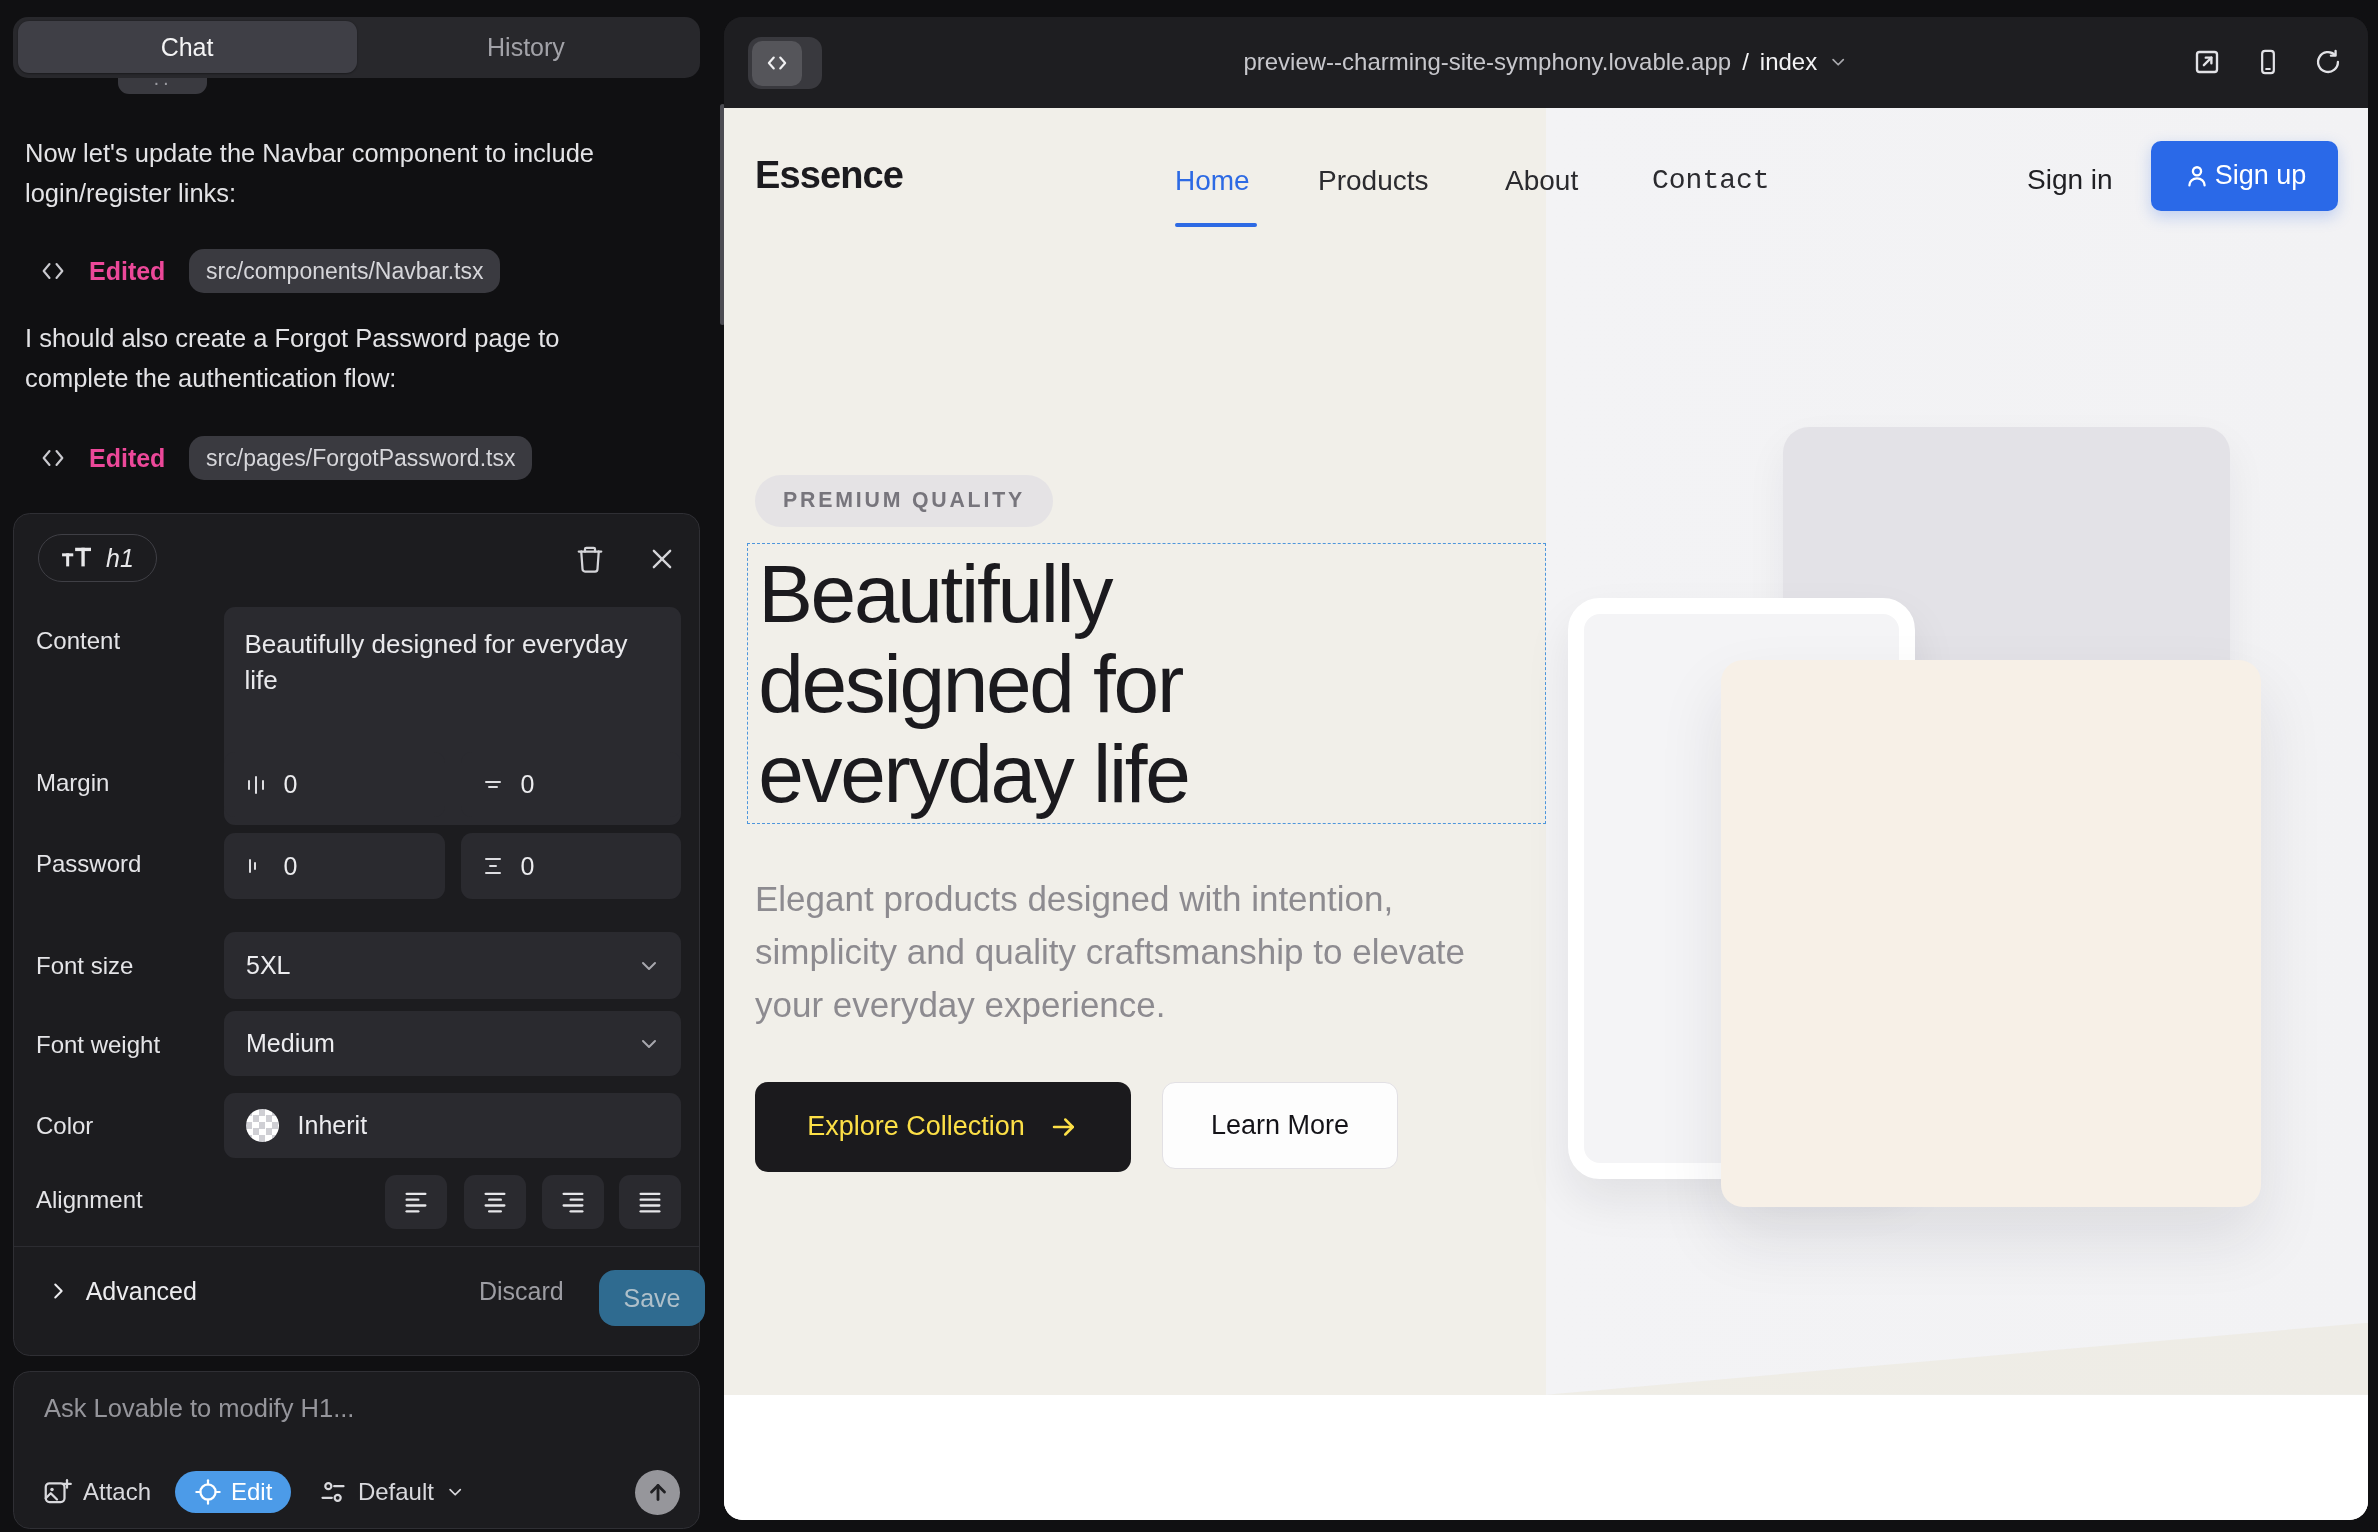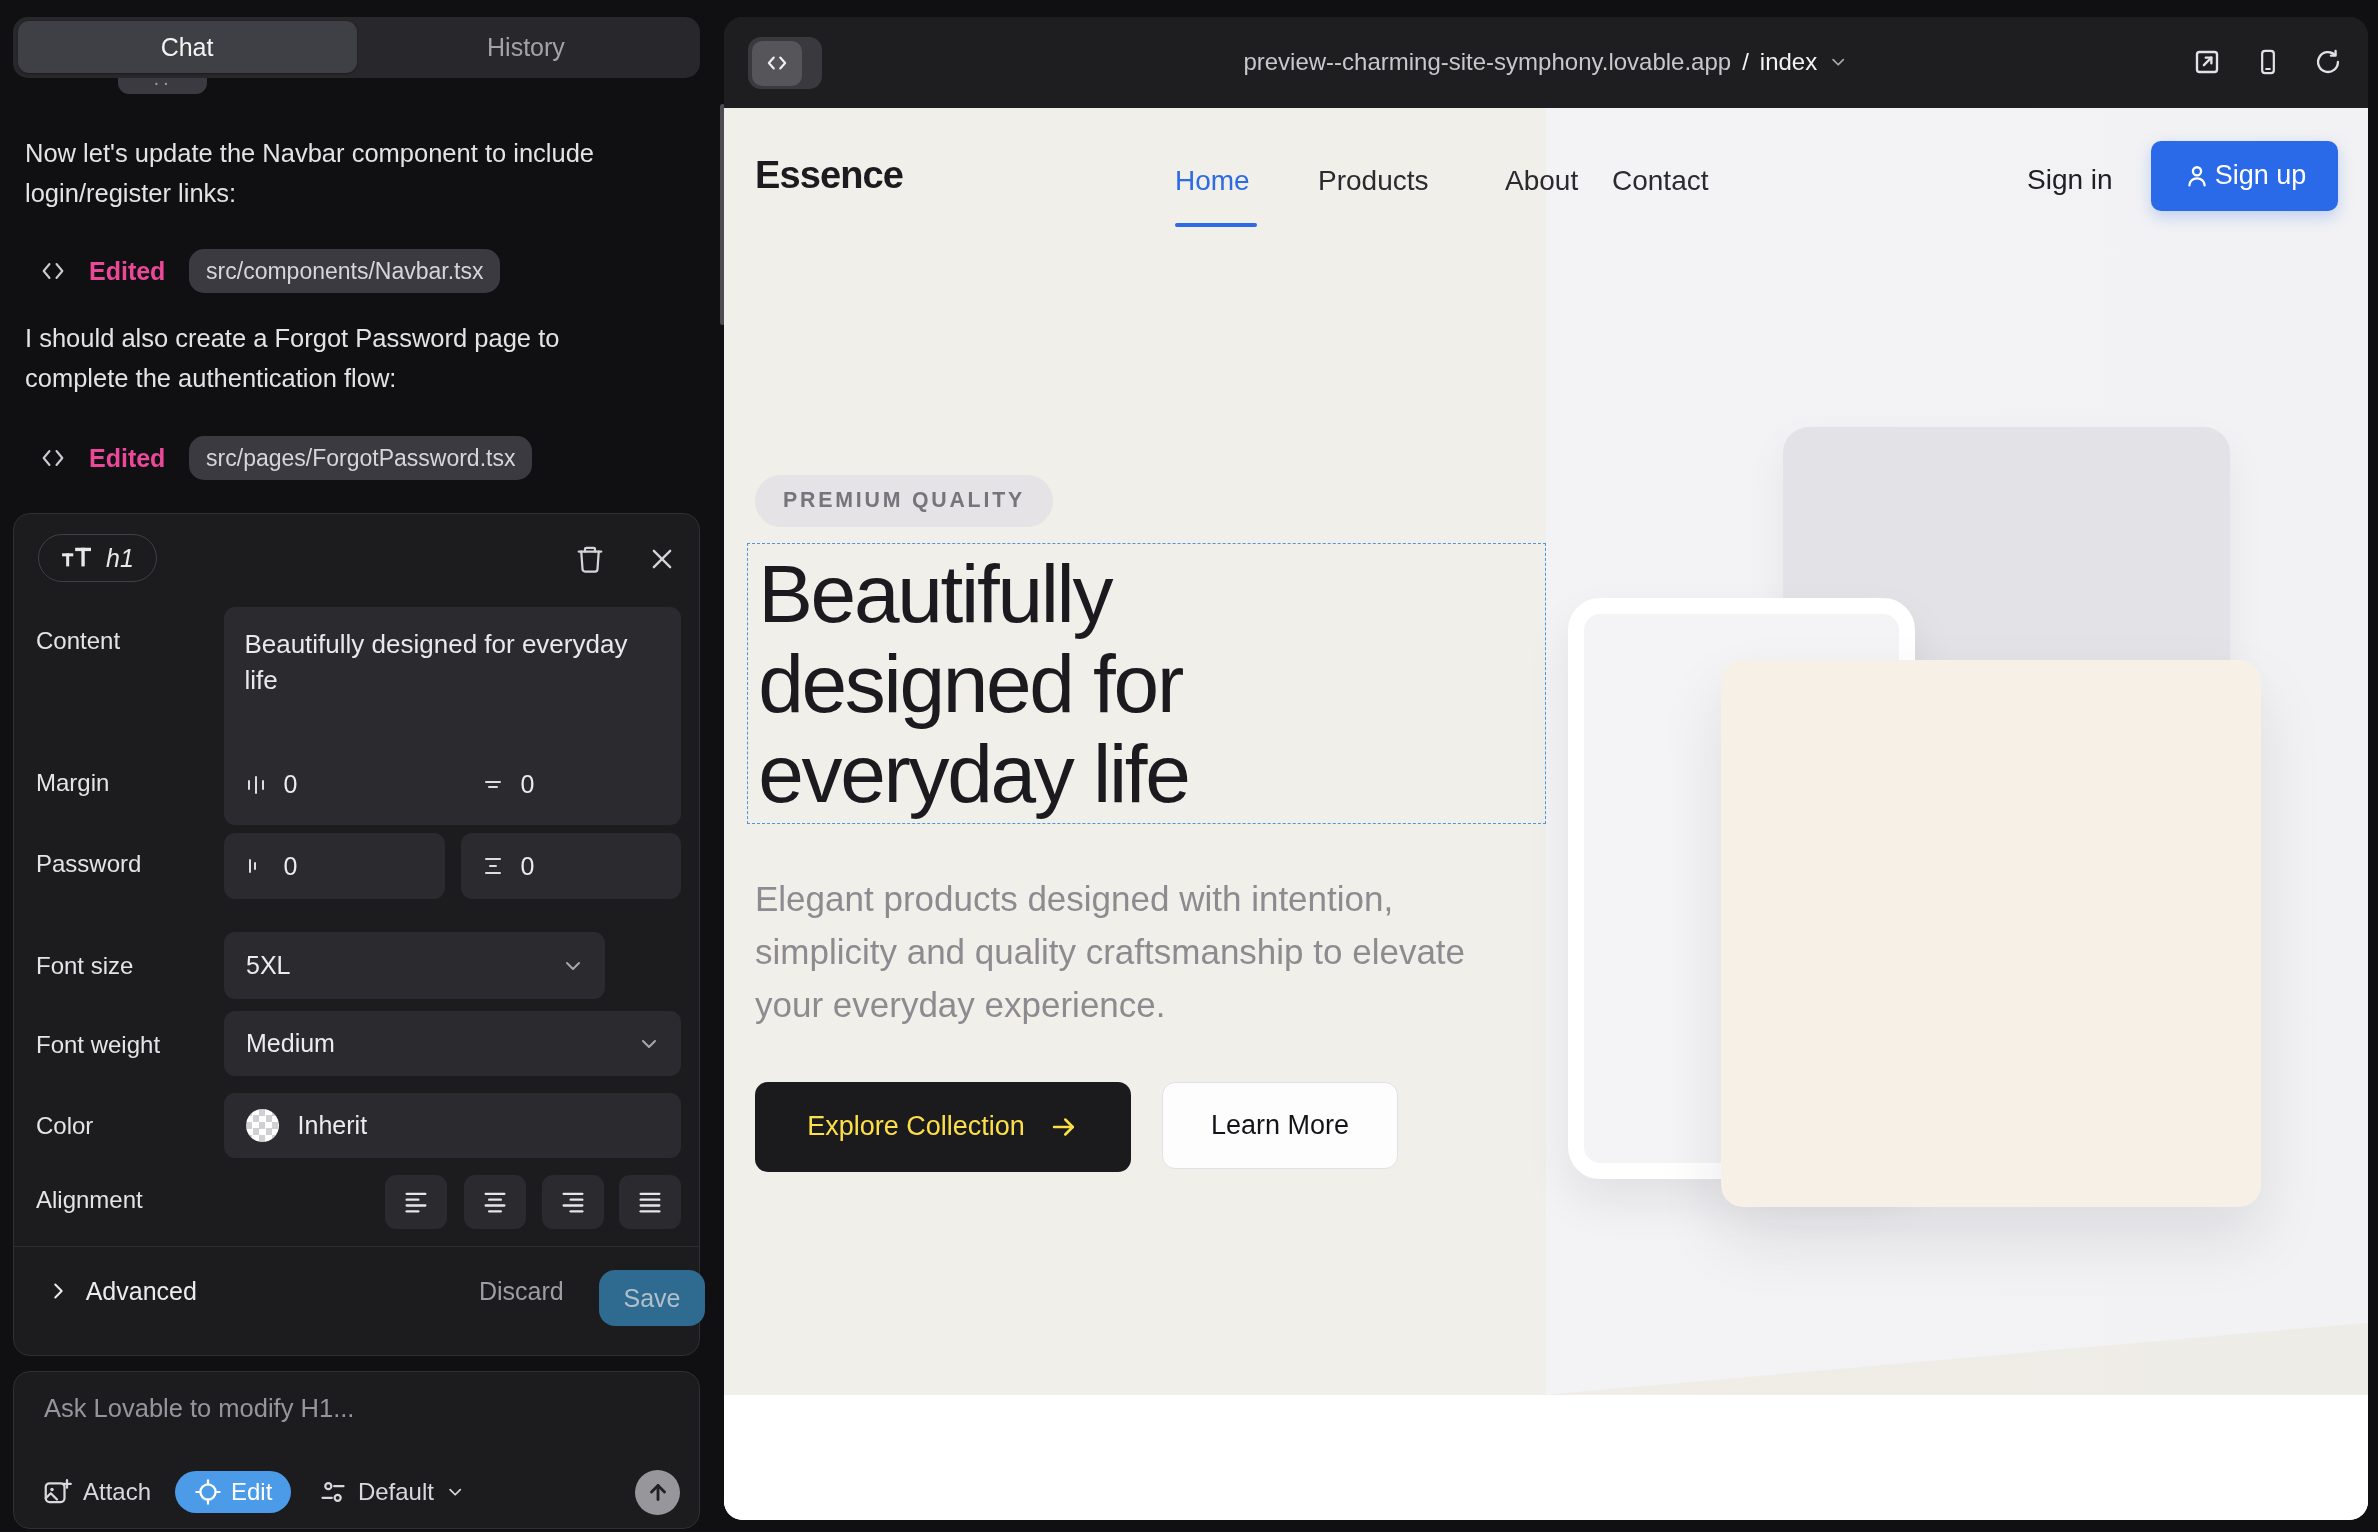--- a/index.html
+++ b/index.html
@@ -190,21 +190,21 @@
         <svg width="24" height="24" viewBox="0 0 24 24" fill="none" stroke="currentColor" stroke-width="2" stroke-linecap="round">
             <line x1="5" y1="5" x2="19" y2="5"></line>
             <line x1="9" y1="12" x2="15" y2="12"></line>
             <line x1="5" y1="19" x2="19" y2="19"></line>
           </svg>
       </span>
       <span>0</span>
     </div>
 
     <div class="rowlabel" style="top:438px;">Font size</div>
-    <div class="field" style="left:210px;top:418px;width:381px;height:67px;padding-left:22px;">
+    <div class="field" style="left:210px;top:418px;width:457px;height:67px;padding-left:22px;">
       <span>5XL</span>
       <span class="selchev">
         <svg width="24" height="24" viewBox="0 0 24 24" fill="none" stroke="currentColor" stroke-width="2" stroke-linecap="round" stroke-linejoin="round">
             <polyline points="6 9 12 15 18 9"></polyline>
           </svg>
       </span>
     </div>
 
     <div class="rowlabel" style="top:517px;">Font weight</div>
     <div class="field" style="left:210px;top:497px;width:457px;height:65px;padding-left:22px;">
@@ -384,21 +384,21 @@
       <div class="card-beige"></div>
 
       <div class="wedge"></div>
       <div class="bottomband"></div>
 
       <div class="brand">Essence</div>
       <div class="navlink active" style="left:451px;">Home</div>
       <div class="nav-underline"></div>
       <div class="navlink" style="left:594px;">Products</div>
       <div class="navlink" style="left:781px;">About</div>
-      <div class="navlink" style="left:888px;">Contact</div>
+      <div class="navlink" style="left:928px;font-family:Liberation Mono, monospace;">Contact</div>
       <div class="signin">Sign in</div>
       <div class="signup">
         <span>
           <svg width="28" height="28" viewBox="0 0 24 24" fill="none" stroke="currentColor" stroke-width="2" stroke-linecap="round" stroke-linejoin="round">
               <circle cx="12" cy="8" r="3.5"></circle>
               <path d="M5.5 20c0-3.6 2.9-6 6.5-6s6.5 2.4 6.5 6"></path>
             </svg>
         </span>
         <span>Sign up</span>
       </div>

